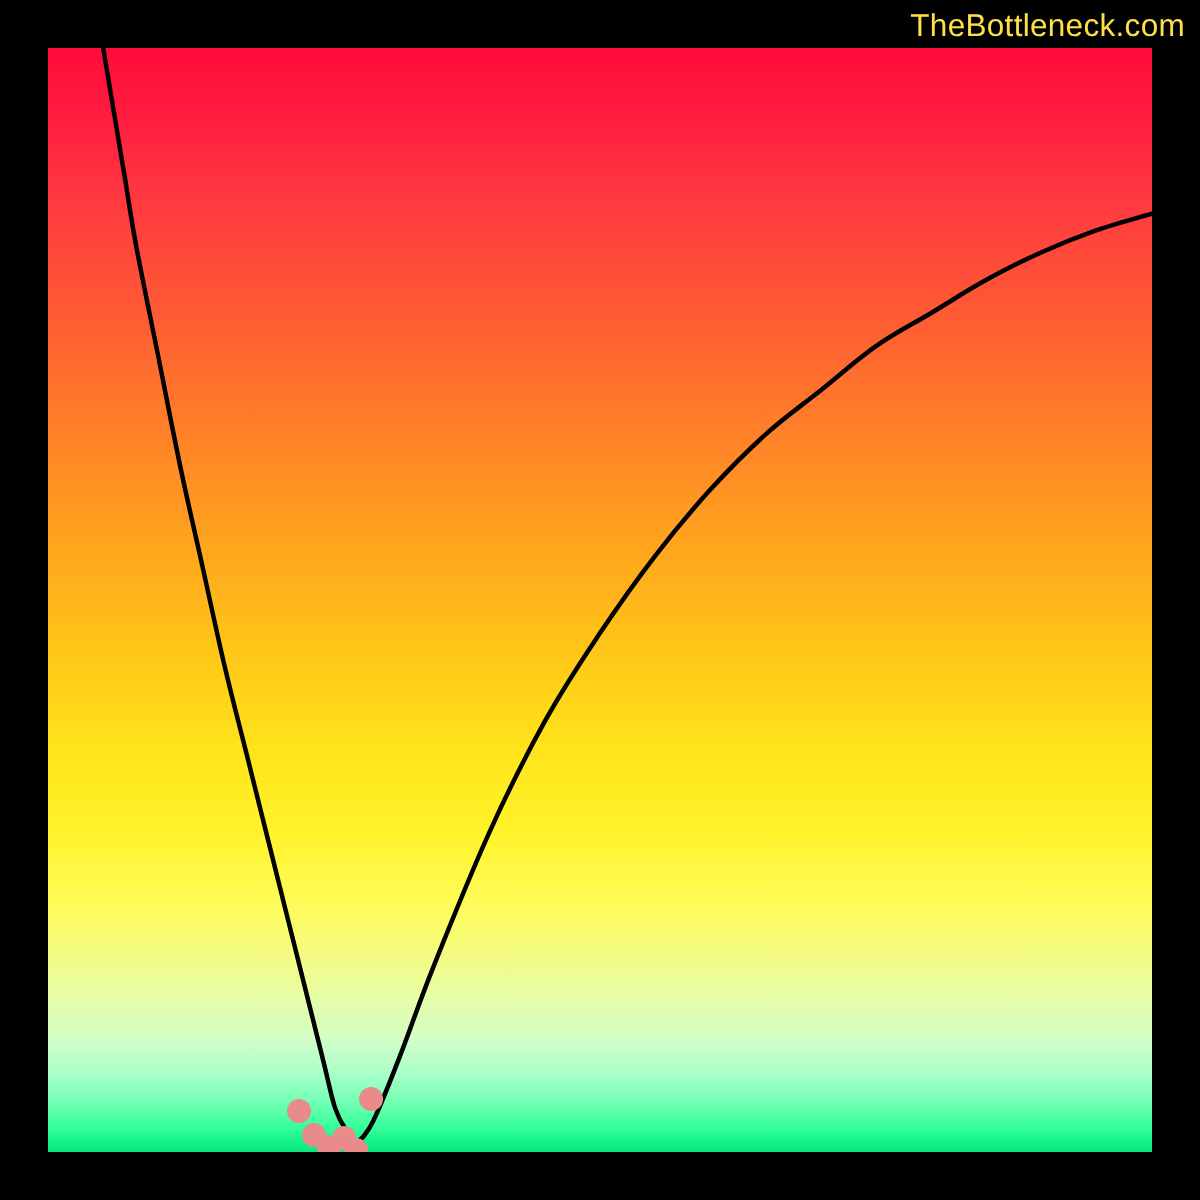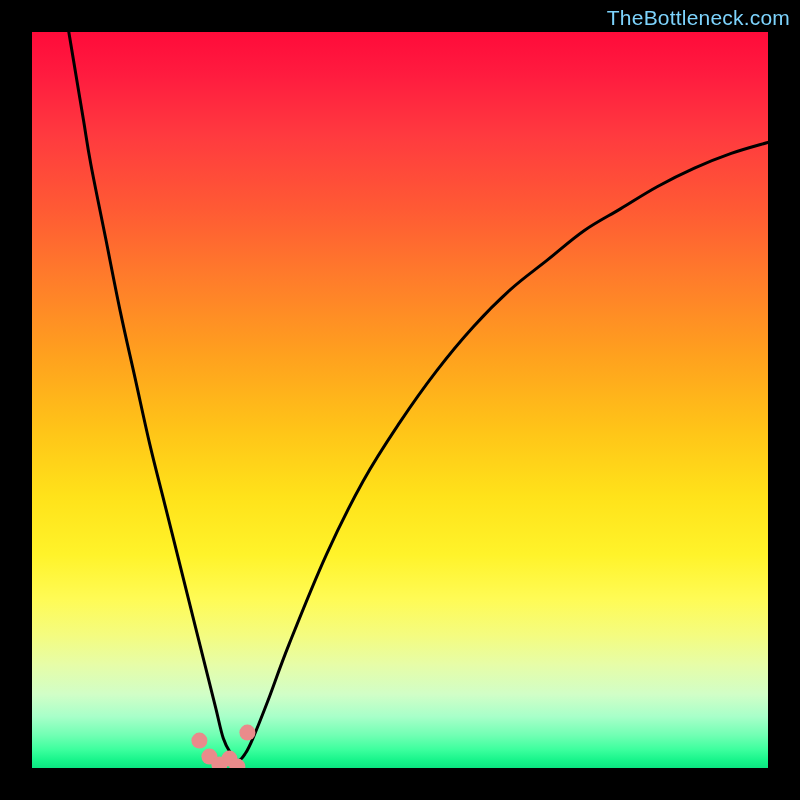--- a/index.html
+++ b/index.html
@@ -52,21 +52,21 @@
     );
   }
   .curve-svg {
     position: absolute;
     inset: 0;
   }
   .watermark {
     position: absolute;
     top: 6px;
     right: 10px;
-    color: #7dd3fc;
+    color: #fde047;
     font-size: 21px;
     font-weight: 400;
     letter-spacing: 0.2px;
     white-space: nowrap;
   }
 </style>
 </head>
 <body>
 
 <div class="frame">

